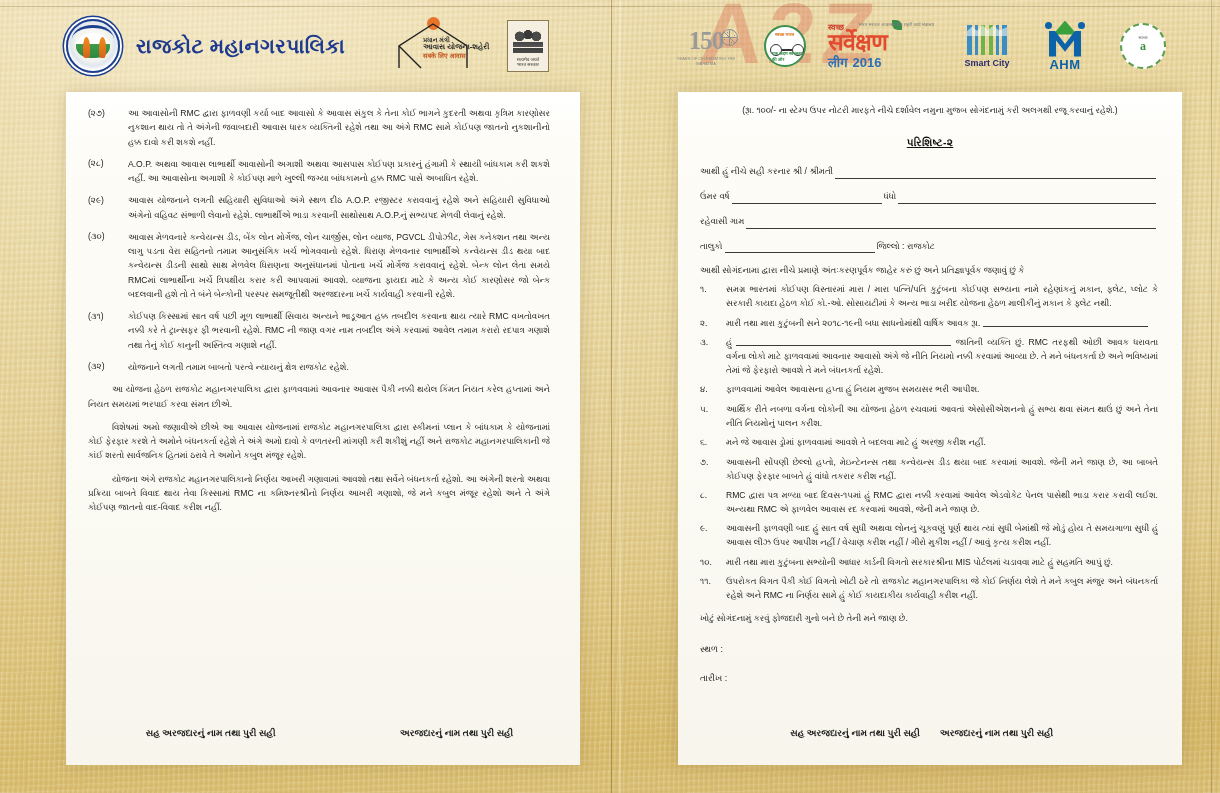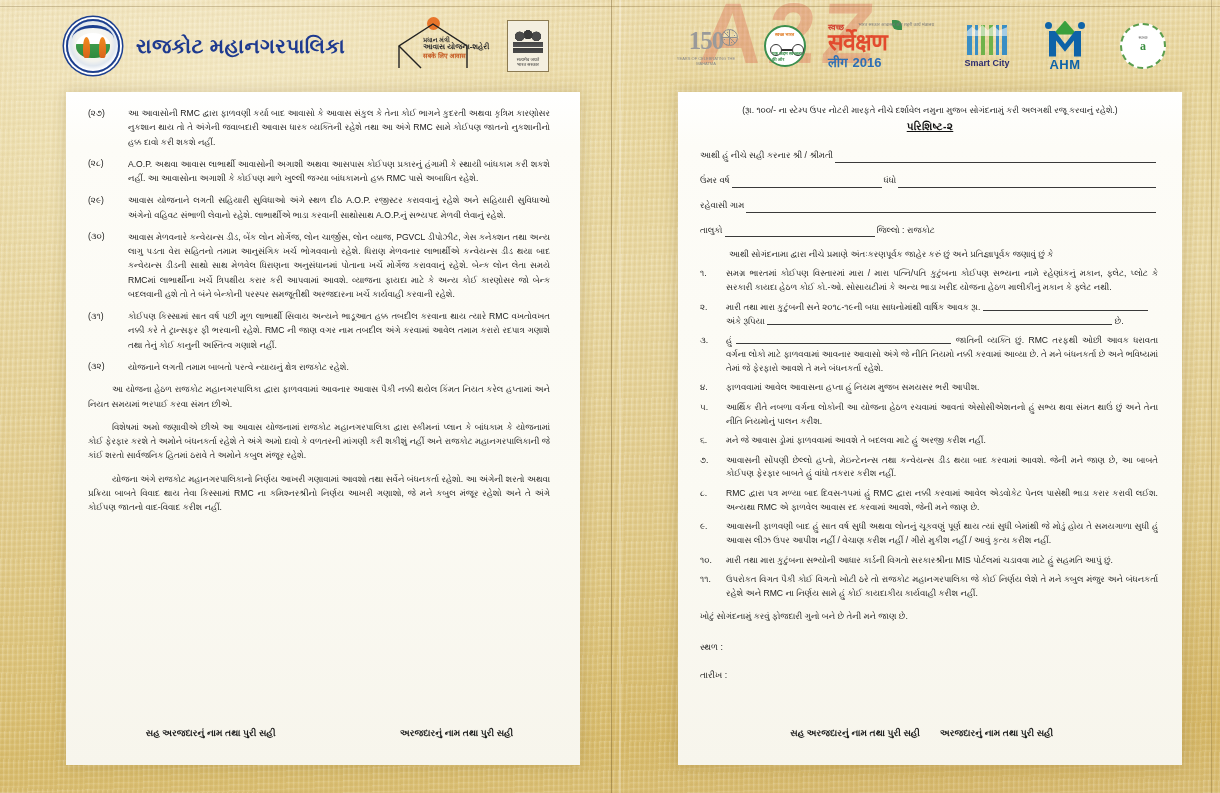--- a/index.html
+++ b/index.html
@@ -265,36 +265,36 @@
   #sigrow-left .c2{ width:48%; text-align:center; }
   #sigrow-right .c1{ width:50%; text-align:right; padding-right:10px;}
   #sigrow-right .c2{ width:50%; text-align:left; padding-left:10px;}
 
   
   #stampnote{
     padding:12px 18px 0 18px; text-align:center; font-size:8.5px; color:#1a1a1a;
   }
   .ctr-title{
     text-align:center; font-weight:bold; font-size:10.5px; color:#111;
-    text-decoration:underline; margin-top:0; letter-spacing:.3px;
+    text-decoration:underline; margin-top:16px; letter-spacing:.3px;
   }
   .ctr-title2{
     text-align:center; font-weight:bold; font-size:10.5px; color:#111;
     text-decoration:underline; margin-top:1px; letter-spacing:.3px;
   }
 
   #fields{ padding:14px 24px 0 22px; }
   .fld{ display:flex; align-items:flex-end; font-size:8.6px; margin-bottom:11px; white-space:nowrap; }
   .fld .lab{ flex:0 0 auto; }
   .fill{
     flex:1 1 auto; border-bottom:1px solid #3a3a3a; height:10px; margin:0 2px;
   }
   .fill.w-md{ flex:0 0 150px; }
 
-  #declare{ padding:0 24px 0 22px; font-size:8.6px; margin-bottom:5px;margin-left:29px; }
+  #declare{ padding:0 24px 0 22px; font-size:8.6px; margin-bottom:5px; }
 
   #numlist{ padding:0 24px 0 22px; }
   .nitem{ display:flex; margin-bottom:5.5px; }
   .nitem .nn{ flex:0 0 26px; font-size:8.6px; }
   .nitem .nb{ flex:1; font-size:8.6px; line-height:1.62; text-align:justify; }
   .nitem .nb .sub{ display:block; }
 
   .nb .inlinefill{ display:inline-block; border-bottom:1px solid #3a3a3a; height:9px; vertical-align:-1px; }
 
   #closing{ padding:4px 24px 0 22px; font-size:8.6px; }
@@ -485,25 +485,20 @@
         <div class="nitem">
           <div class="nn">૧.</div>
           <div class="nb">સમગ્ર ભારતમાં કોઈપણ વિસ્તારમાં મારા / મારા પત્નિ/પતિ કુટુંબના કોઈપણ સભ્યના નામે રહેણાંકનું મકાન, ફ્લેટ, પ્લોટ કે સરકારી કાયદા હેઠળ કોઈ કો.-ઓ. સોસાયટીમાં કે અન્ય ભાડા ખરીદ યોજના હેઠળ માલીકીનું મકાન કે ફ્લેટ નથી.</div>
         </div>
 
         <div class="nitem">
           <div class="nn">૨.</div>
           <div class="nb">
             <span>મારી તથા મારા કુટુંબની સને ૨૦૧૮-૧૯ની બધા સાધનોમાંથી વાર્ષિક આવક રૂા.</span>
             <span class="inlinefill" style="width:165px;"></span>
-            <span class="sub">
-              <span>અંકે રૂપિયા</span>
-              <span class="inlinefill" style="width:345px;"></span>
-              <span>છે.</span>
-            </span>
           </div>
         </div>
 
         <div class="nitem">
           <div class="nn">૩.</div>
           <div class="nb">
             <span>હું</span>
             <span class="inlinefill" style="width:215px;"></span>
             <span>જાતિની વ્યક્તિ છું. RMC તરફથી ઓછી આવક ધરાવતા વર્ગના લોકો માટે ફાળવવામાં આવનાર આવાસો અંગે જે નીતિ નિયમો નક્કી કરવામાં આવ્યા છે. તે મને બંધનકર્તા છે અને ભવિષ્યમાં તેમાં જે ફેરફારો આવશે તે મને બંધનકર્તા રહેશે.</span>
           </div>

